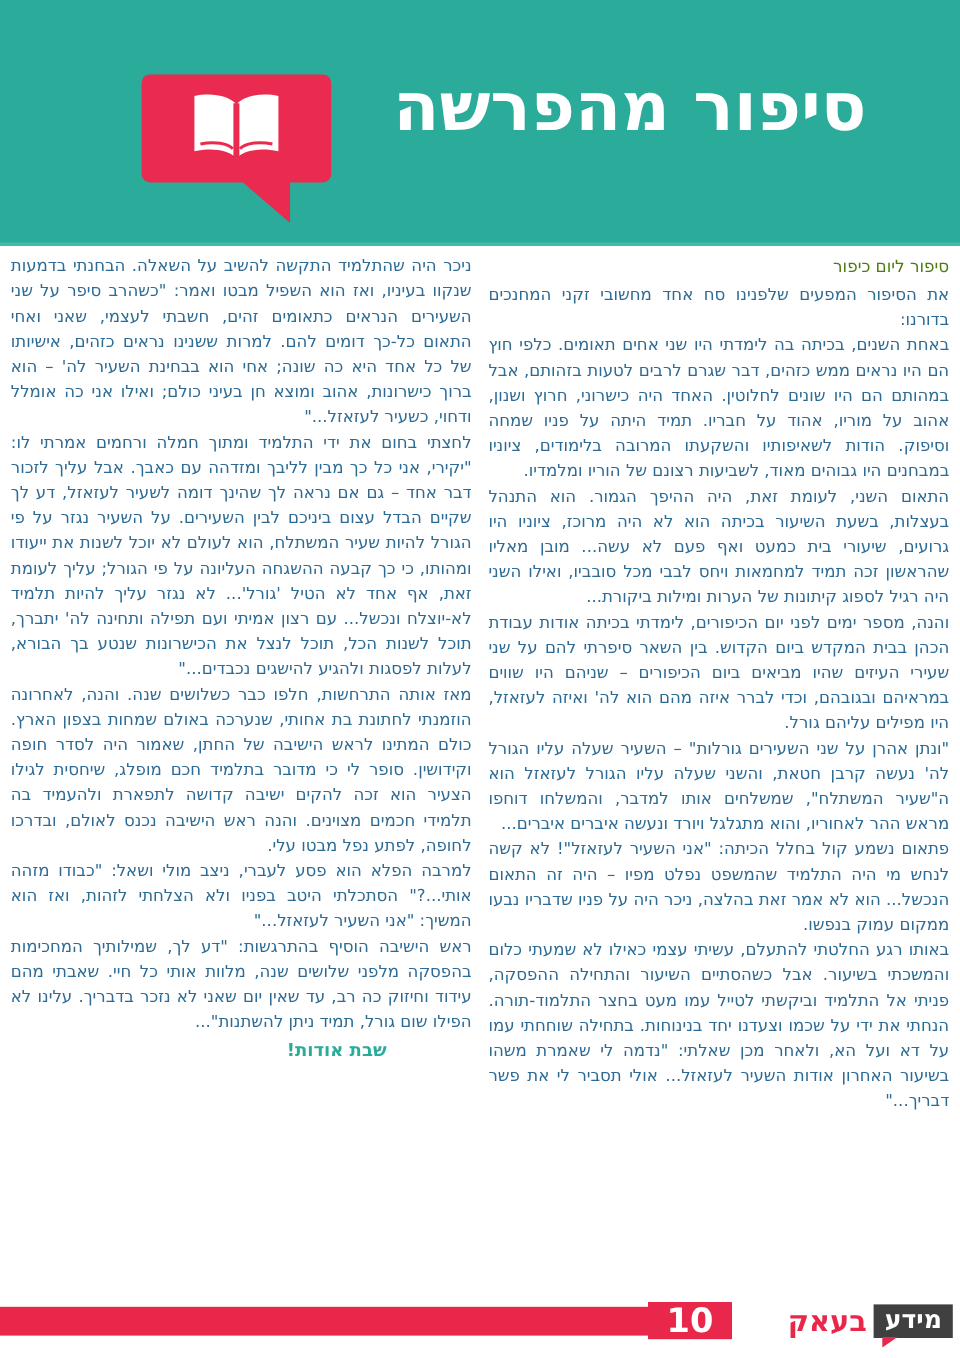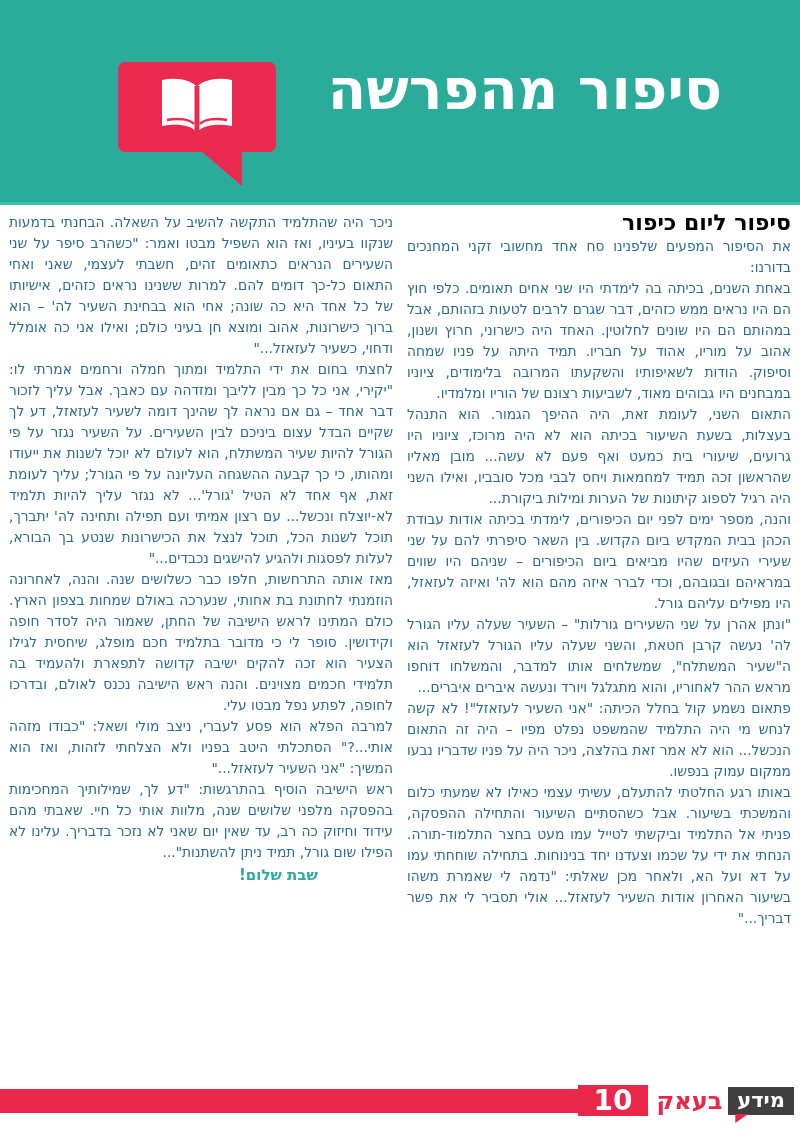--- a/index.html
+++ b/index.html
@@ -47,36 +47,36 @@
     overflow: hidden;
   }
   .col {
     width: 384px; height: 100%;
     overflow: hidden;
     color: #2d6b94;
     font-size: 13.8px; line-height: 21px;
   }
   .col p { text-align: justify; text-justify: inter-word; }
   .article-heading {
-    color: #000000; font-size: 22px; font-weight: bold;
+    color: #4d7c0f; font-size: 14px; font-weight: normal;
     line-height: 22px; margin-bottom: 2px;
   }
   .closing {
     color: #2bac9b; font-weight: bold; font-size: 15px;
     text-align: left !important; padding-left: 230px;
     margin-top: 2px; white-space: nowrap;
   }
   
   .footer-bar {
     position: absolute; left: 0; top: 1089px;
     width: 590px; height: 24px;
     background: #e8274a;
   }
   .pagenum-box {
-    position: absolute; left: 578px; top: 1085px;
+    position: absolute; left: 540px; top: 1085px;
     width: 70px; height: 31px;
     background: #e8274a; color: #ffffff;
     font-size: 28px; font-weight: bold;
     display: flex; align-items: center; justify-content: center;
     direction: ltr;
   }
   .logo {
     position: absolute; right: 6px; top: 1087px;
     display: flex; align-items: center; gap: 6px;
     direction: rtl;
@@ -126,21 +126,21 @@
       <p>"ונתן אהרן על שני השעירים גורלות" – השעיר שעלה עליו הגורל לה' נעשה קרבן חטאת, והשני שעלה עליו הגורל לעזאזל הוא ה"שעיר המשתלח", שמשלחים אותו למדבר, והמשלחו דוחפו מראש ההר לאחוריו, והוא מתגלגל ויורד ונעשה איברים איברים...</p>
       <p>פתאום נשמע קול בחלל הכיתה: "אני השעיר לעזאזל"! לא קשה לנחש מי היה התלמיד שהמשפט נפלט מפיו – היה זה התאום הנכשל... הוא לא אמר זאת בהלצה, ניכר היה על פניו שדבריו נבעו ממקום עמוק בנפשו.</p>
       <p>באותו רגע החלטתי להתעלם, עשיתי עצמי כאילו לא שמעתי כלום והמשכתי בשיעור. אבל כשהסתיים השיעור והתחילה ההפסקה, פניתי אל התלמיד וביקשתי לטייל עמו מעט בחצר התלמוד-תורה. הנחתי את ידי על שכמו וצעדנו יחד בנינוחות. בתחילה שוחחתי עמו על דא ועל הא, ולאחר מכן שאלתי: "נדמה לי שאמרת משהו בשיעור האחרון אודות השעיר לעזאזל... אולי תסביר לי את פשר דבריך..."</p>
     </section>
     <section class="col">
       <p>ניכר היה שהתלמיד התקשה להשיב על השאלה. הבחנתי בדמעות שנקוו בעיניו, ואז הוא השפיל מבטו ואמר: "כשהרב סיפר על שני השעירים הנראים כתאומים זהים, חשבתי לעצמי, שאני ואחי התאום כל-כך דומים להם. למרות ששנינו נראים כזהים, אישיותו של כל אחד היא כה שונה; אחי הוא בבחינת השעיר לה' – הוא ברוך כישרונות, אהוב ומוצא חן בעיני כולם; ואילו אני כה אומלל ודחוי, כשעיר לעזאזל..."</p>
       <p>לחצתי בחום את ידי התלמיד ומתוך חמלה ורחמים אמרתי לו: "יקירי, אני כל כך מבין לליבך ומזדהה עם כאבך. אבל עליך לזכור דבר אחד – גם אם נראה לך שהינך דומה לשעיר לעזאזל, דע לך שקיים הבדל עצום ביניכם לבין השעירים. על השעיר נגזר על פי הגורל להיות שעיר המשתלח, הוא לעולם לא יוכל לשנות את ייעודו ומהותו, כי כך קבעה ההשגחה העליונה על פי הגורל; עליך לעומת זאת, אף אחד לא הטיל 'גורל'... לא נגזר עליך להיות תלמיד לא-יוצלח ונכשל... עם רצון אמיתי ועם תפילה ותחינה לה' יתברך, תוכל לשנות הכל, תוכל לנצל את הכישרונות שנטע בך הבורא, לעלות לפסגות ולהגיע להישגים נכבדים..."</p>
       <p>מאז אותה התרחשות, חלפו כבר כשלושים שנה. והנה, לאחרונה הוזמנתי לחתונת בת אחותי, שנערכה באולם שמחות בצפון הארץ. כולם המתינו לראש הישיבה של החתן, שאמור היה לסדר חופה וקידושין. סופר לי כי מדובר בתלמיד חכם מופלג, שיחסית לגילו הצעיר הוא זכה להקים ישיבה קדושה לתפארת ולהעמיד בה תלמידי חכמים מצוינים. והנה ראש הישיבה נכנס לאולם, ובדרכו לחופה, לפתע נפל מבטו עלי.</p>
       <p>למרבה הפלא הוא פסע לעברי, ניצב מולי ושאל: "כבודו מזהה אותי...?" הסתכלתי היטב בפניו ולא הצלחתי לזהות, ואז הוא המשיך: "אני השעיר לעזאזל..."</p>
       <p>ראש הישיבה הוסיף בהתרגשות: "דע לך, שמילותיך המחכימות בהפסקה מלפני שלושים שנה, מלוות אותי כל חיי. שאבתי מהם עידוד וחיזוק כה רב, עד שאין יום שאני לא נזכר בדבריך. עלינו לא הפילו שום גורל, תמיד ניתן להשתנות"...</p>
-      <p class="closing">שבת שלום!</p>
+      <p class="closing">שבת אודות!</p>
     </section>
   </main>
 
   <footer>
     <div class="footer-bar"></div>
     <div class="pagenum-box">
       <span>10</span>
     </div>
     <div class="logo">
       <span class="logo-box">

